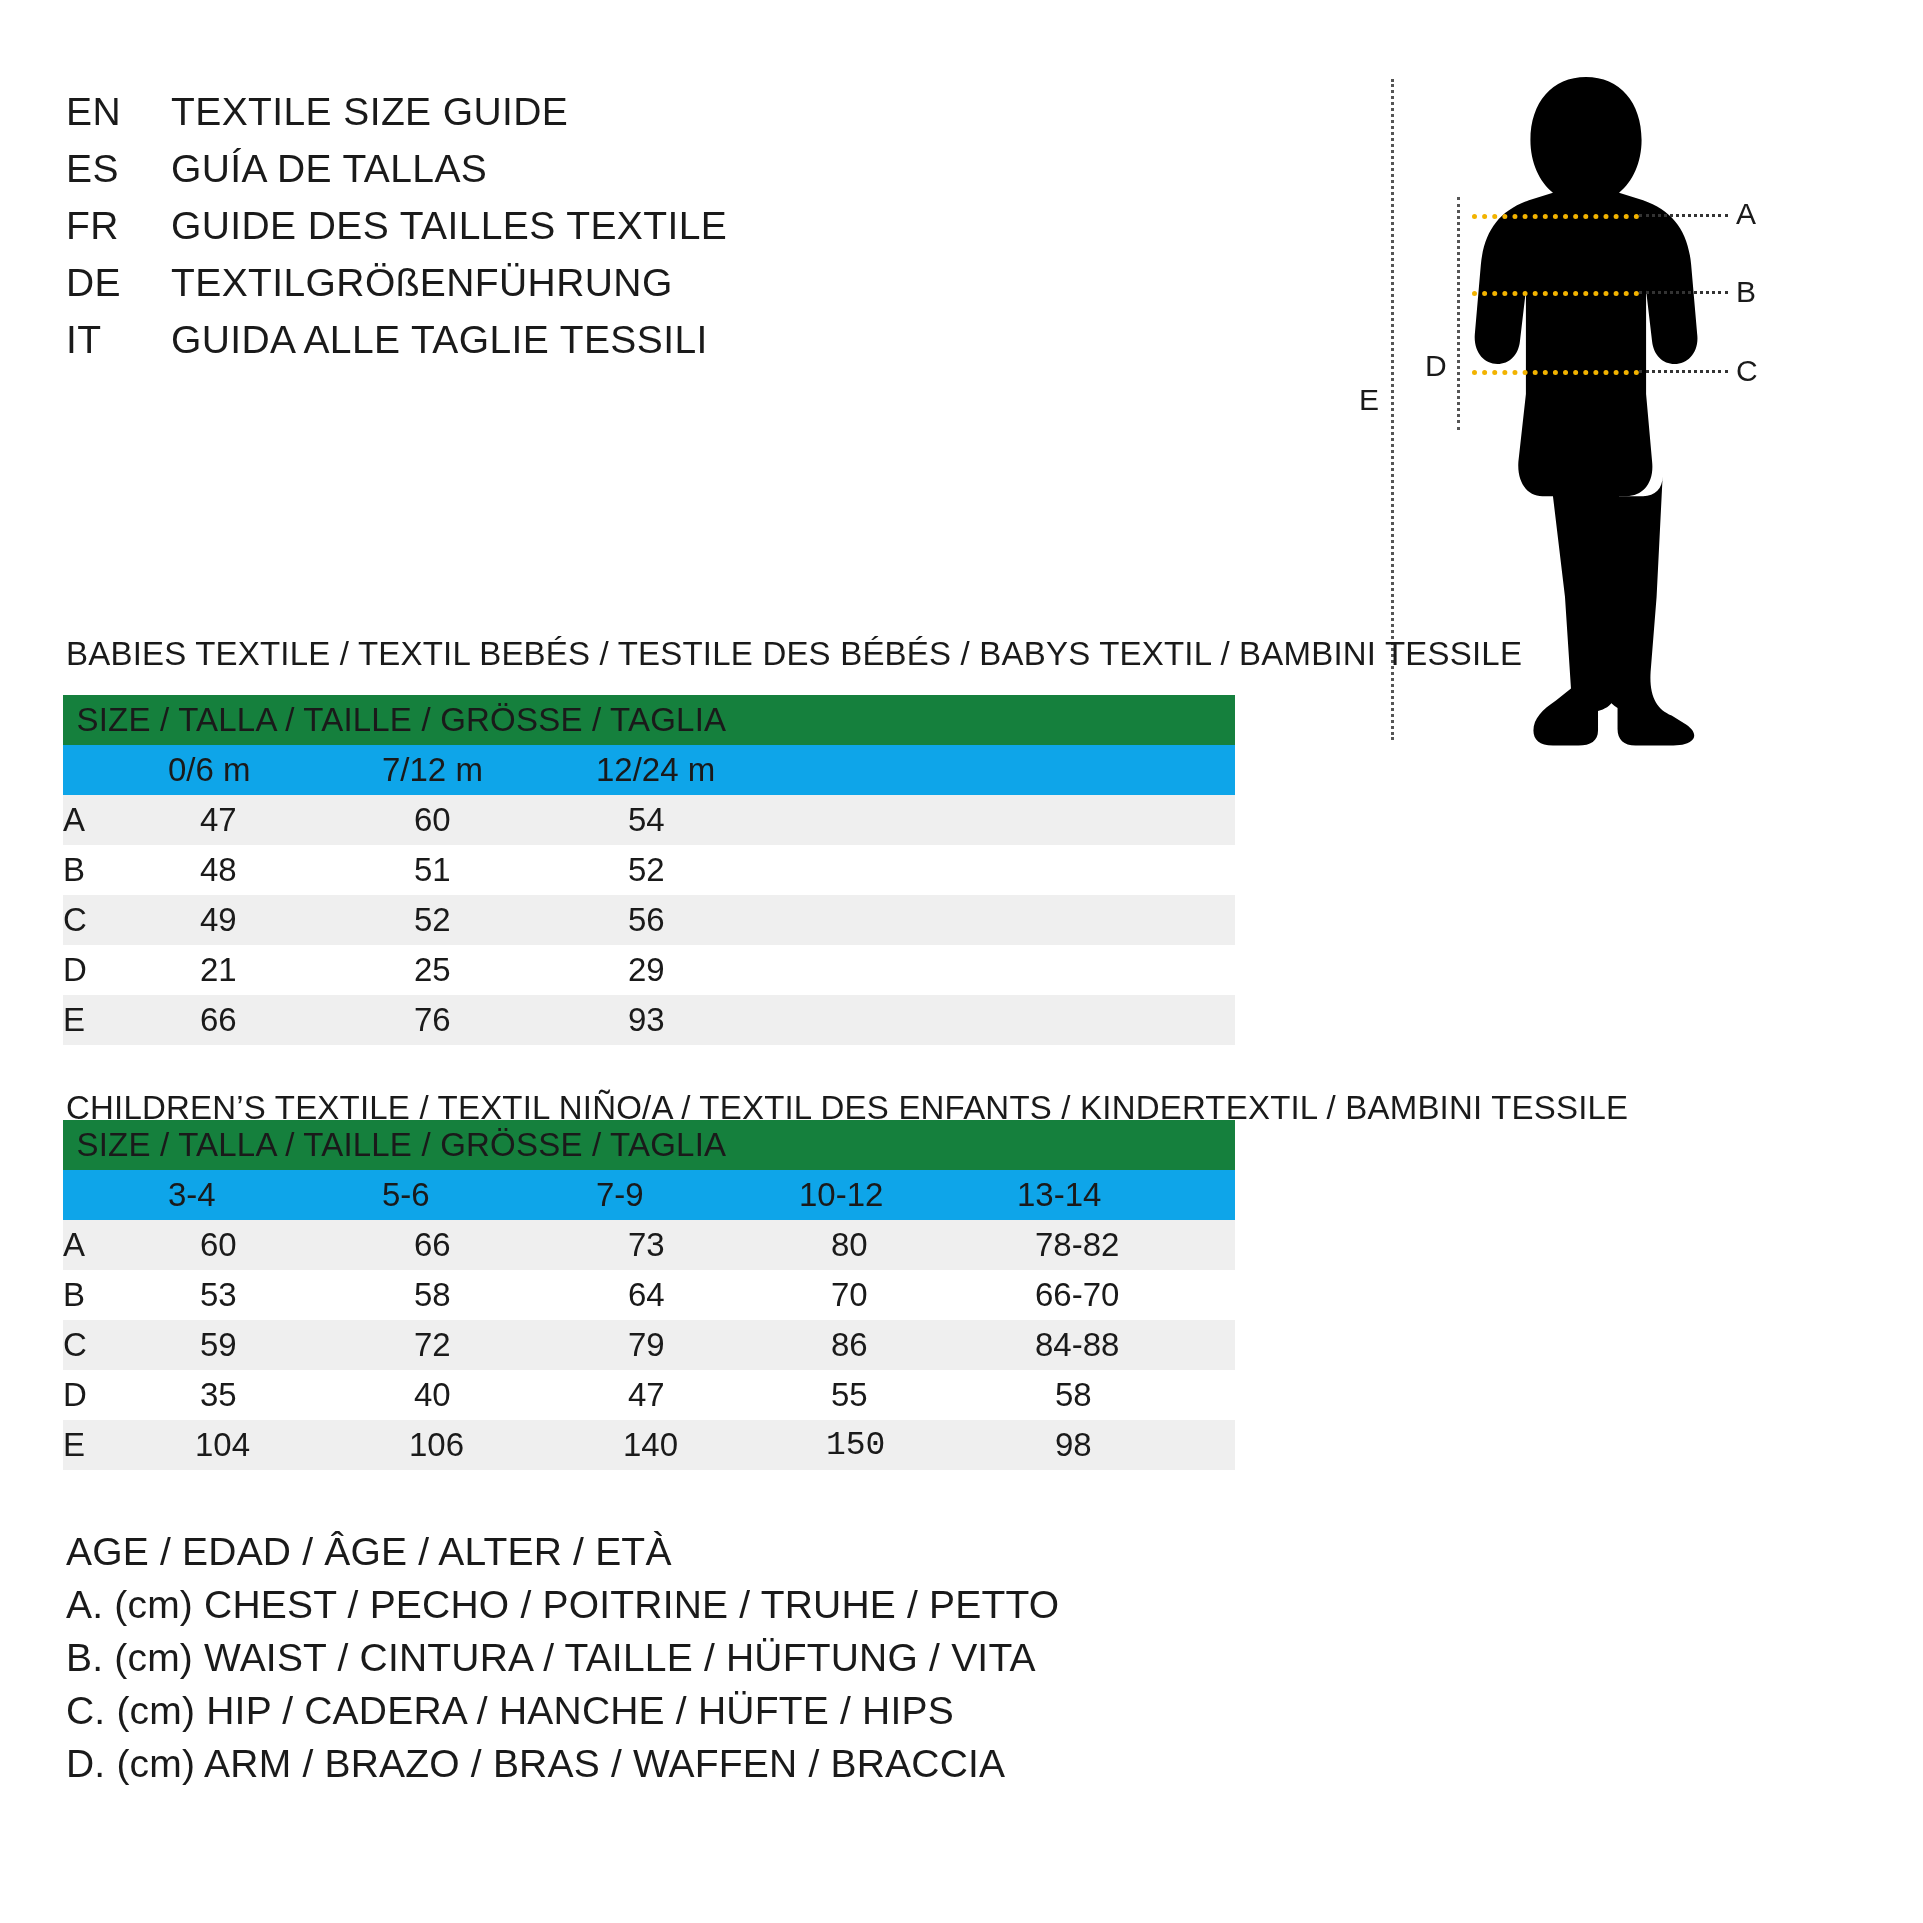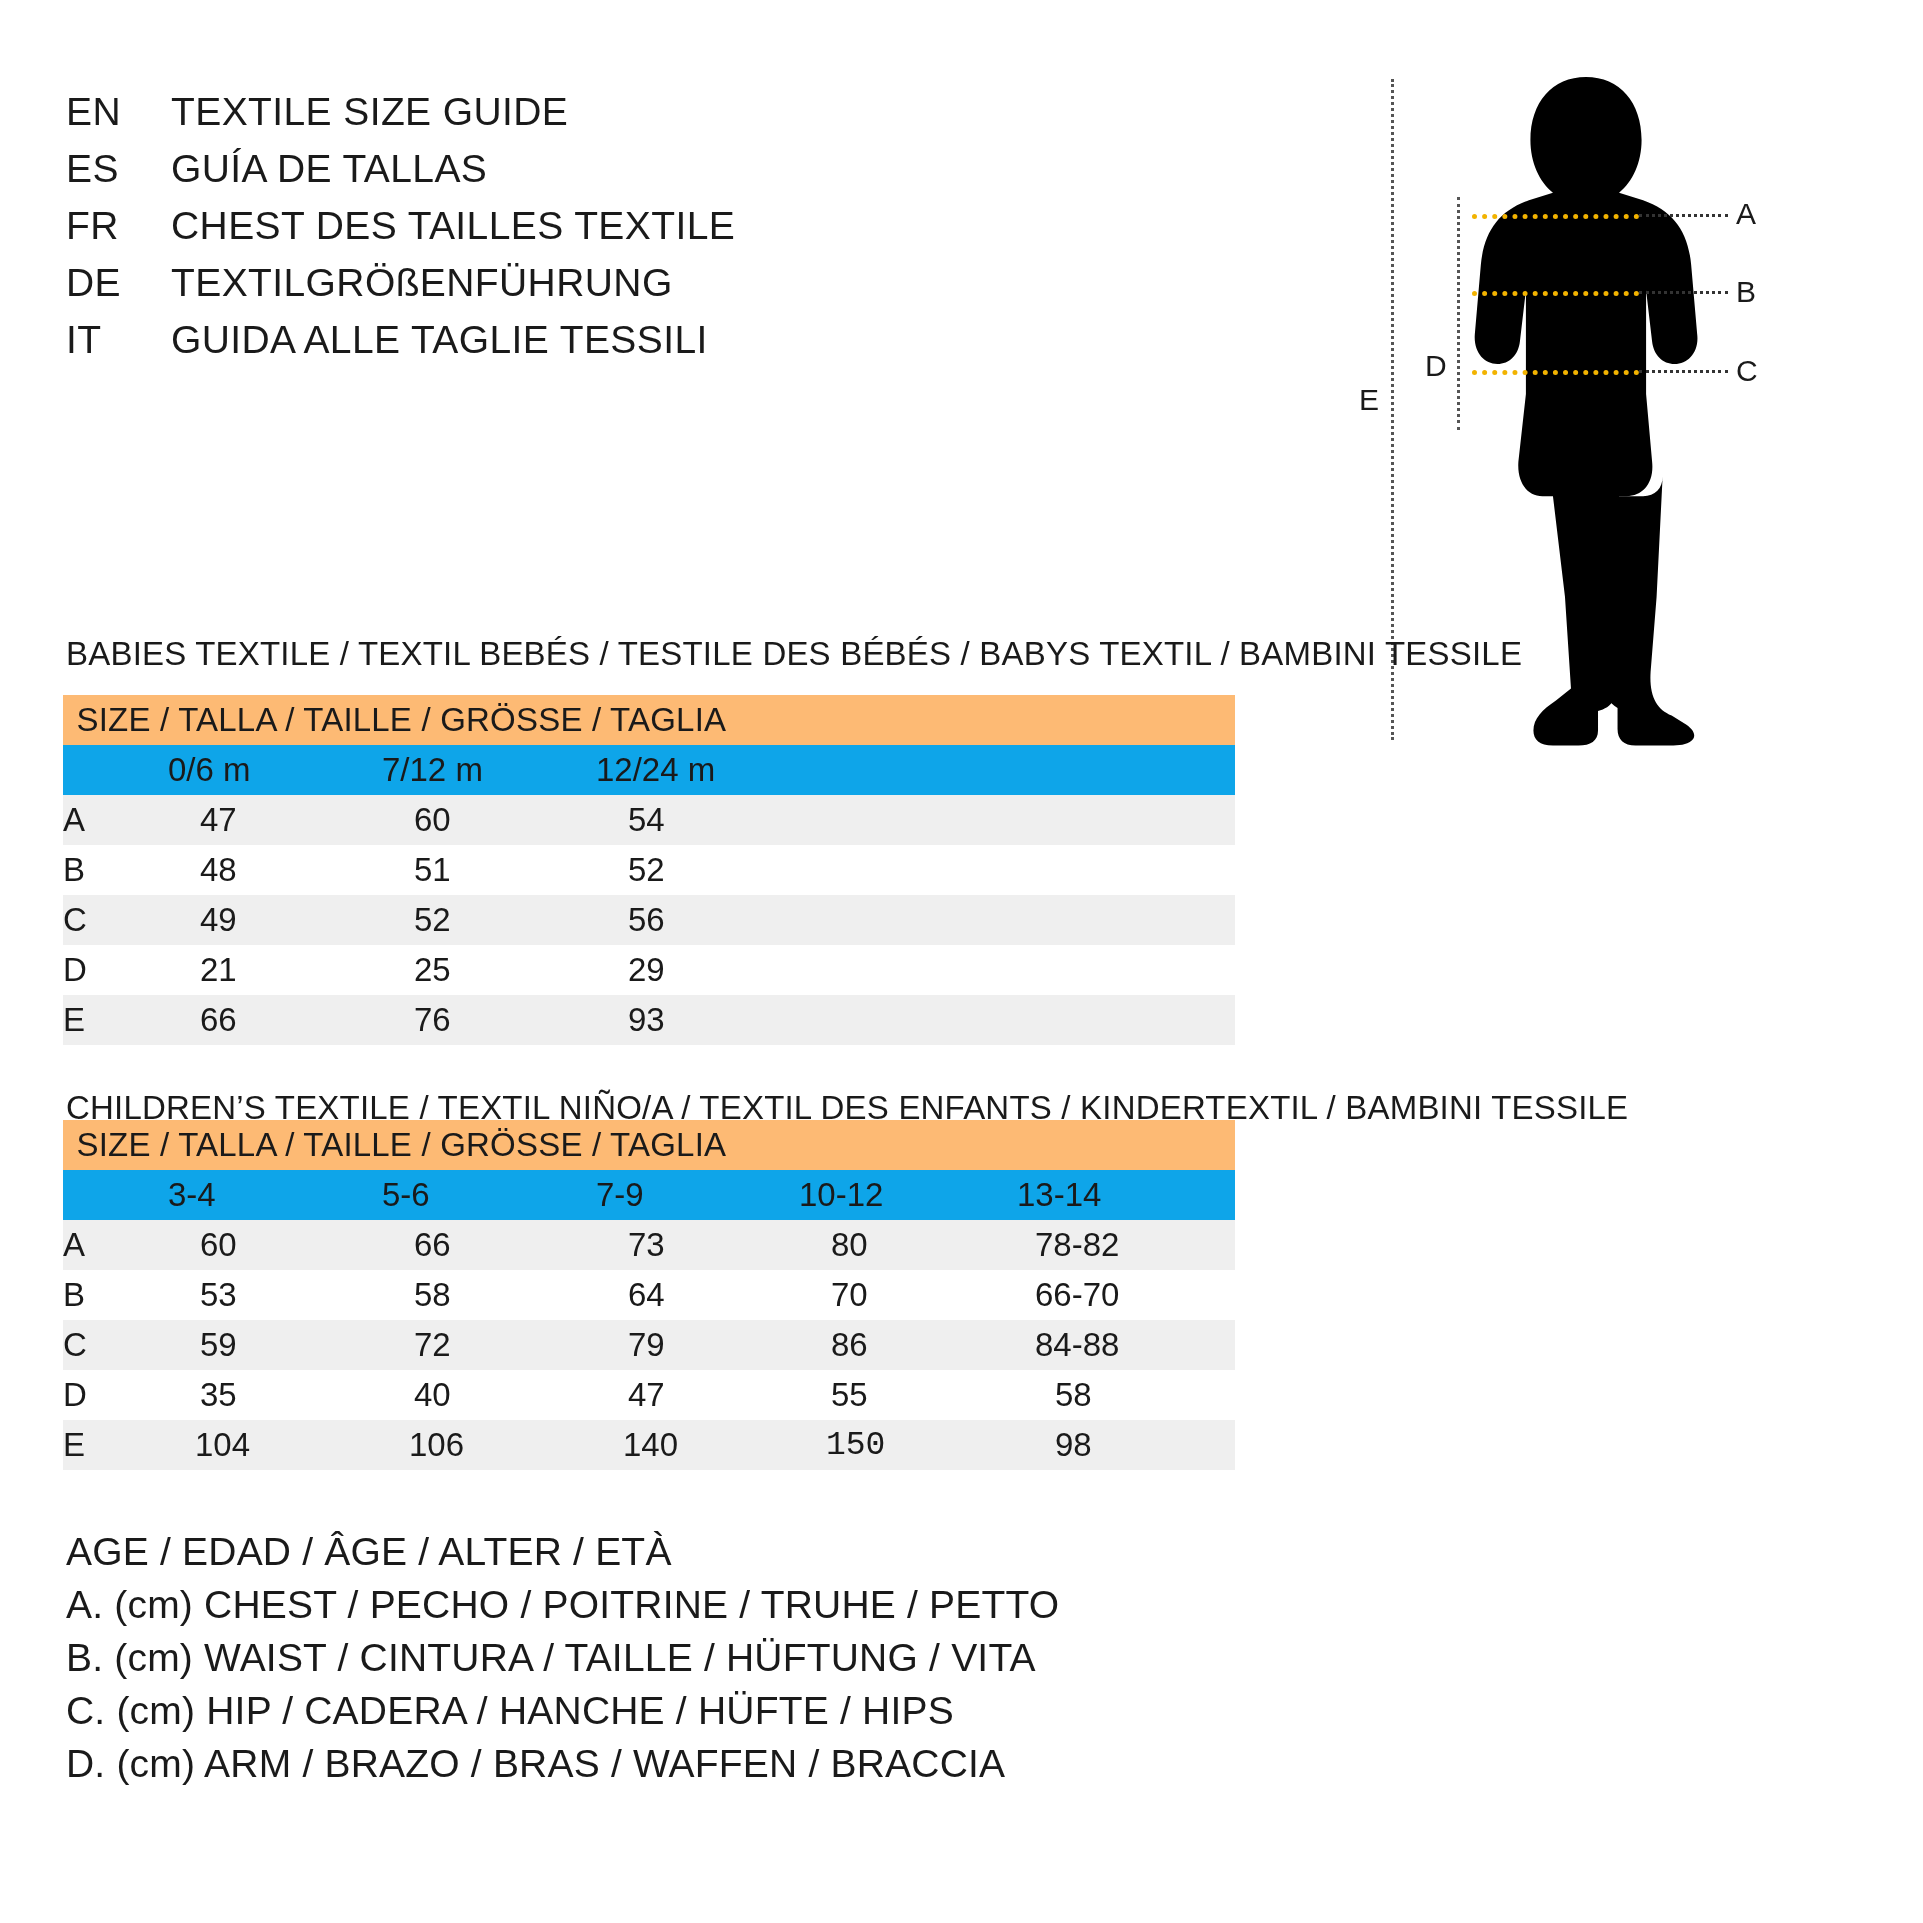--- a/index.html
+++ b/index.html
@@ -91,21 +91,21 @@
     border-collapse: collapse;
     font-size: 33px;
     color: #1a1a1a;
   }
   .size-table td, .size-table th {
     padding: 0;
     font-weight: normal;
     text-align: left;
   }
   .tbl-head td {
-    background: #fdba74;
+    background: #15803d;
     height: 50px;
     padding-left: 13.5px;
     font-size: 33px;
     letter-spacing: 0.2px;
   }
   .tbl-subhead td {
     background: #0ea5e9;
     height: 50px;
   }
   .row-shade td { background: #efefef; }
@@ -139,21 +139,21 @@
   <div class="lang-row">
     <span class="lang-code">EN</span>
     <span class="lang-title">TEXTILE SIZE GUIDE</span>
   </div>
   <div class="lang-row">
     <span class="lang-code">ES</span>
     <span class="lang-title">GUÍA DE TALLAS</span>
   </div>
   <div class="lang-row">
     <span class="lang-code">FR</span>
-    <span class="lang-title">CHEST DES TAILLES TEXTILE</span>
+    <span class="lang-title">GUIDE DES TAILLES TEXTILE</span>
   </div>
   <div class="lang-row">
     <span class="lang-code">DE</span>
     <span class="lang-title">TEXTILGRÖßENFÜHRUNG</span>
   </div>
   <div class="lang-row">
     <span class="lang-code">IT</span>
     <span class="lang-title">GUIDA ALLE TAGLIE TESSILI</span>
   </div>
 </div>

